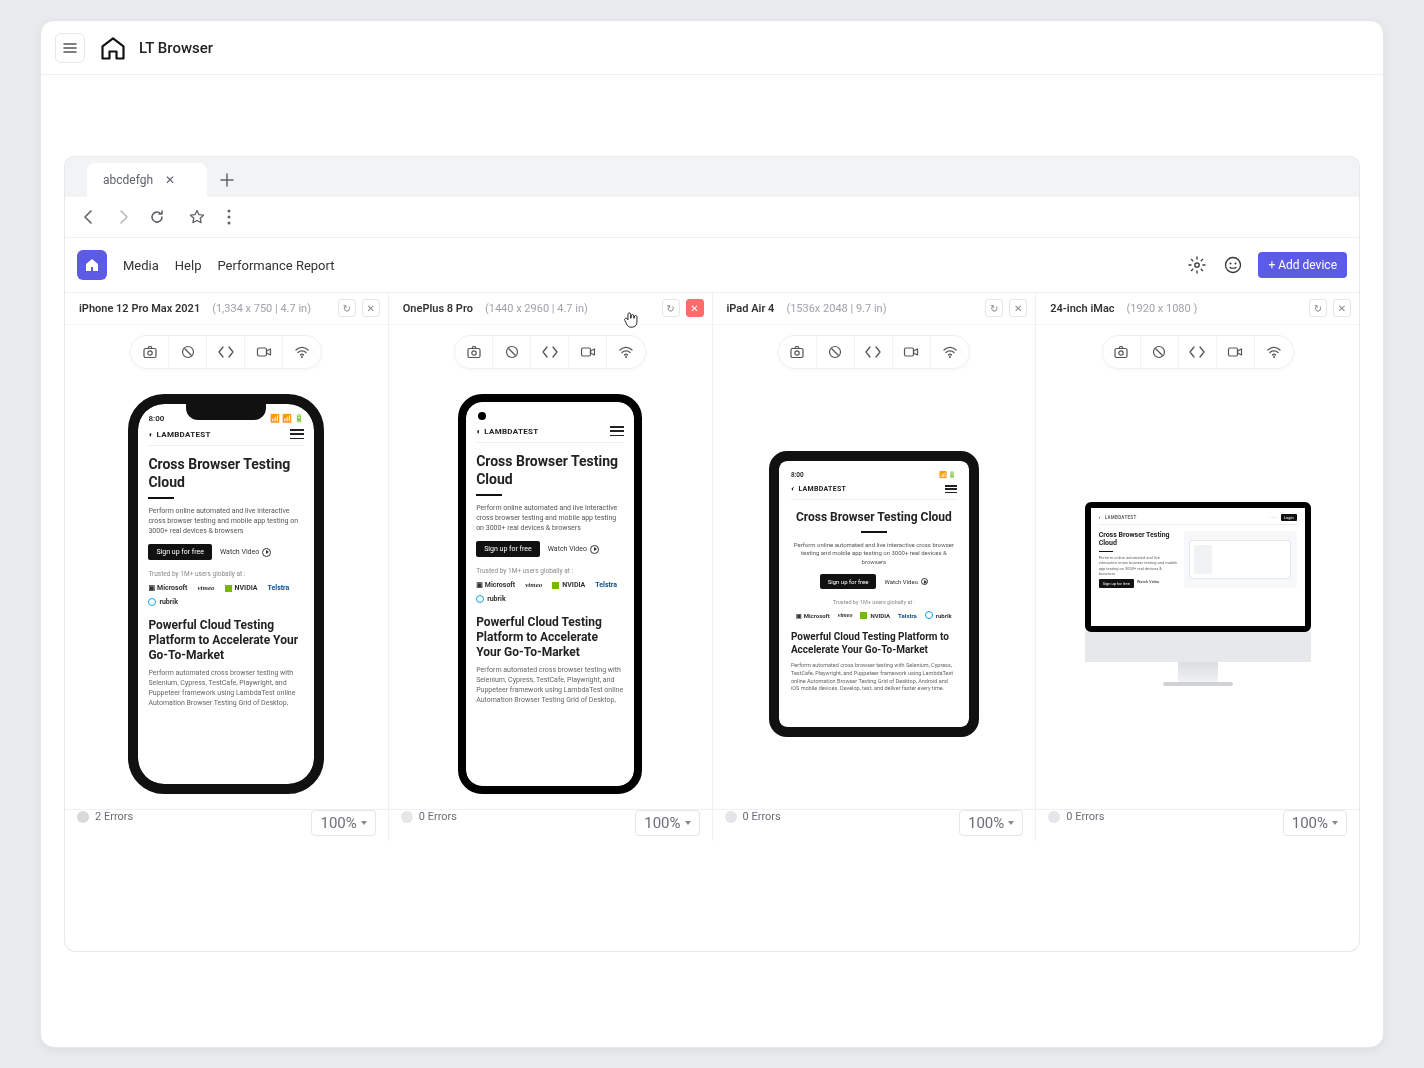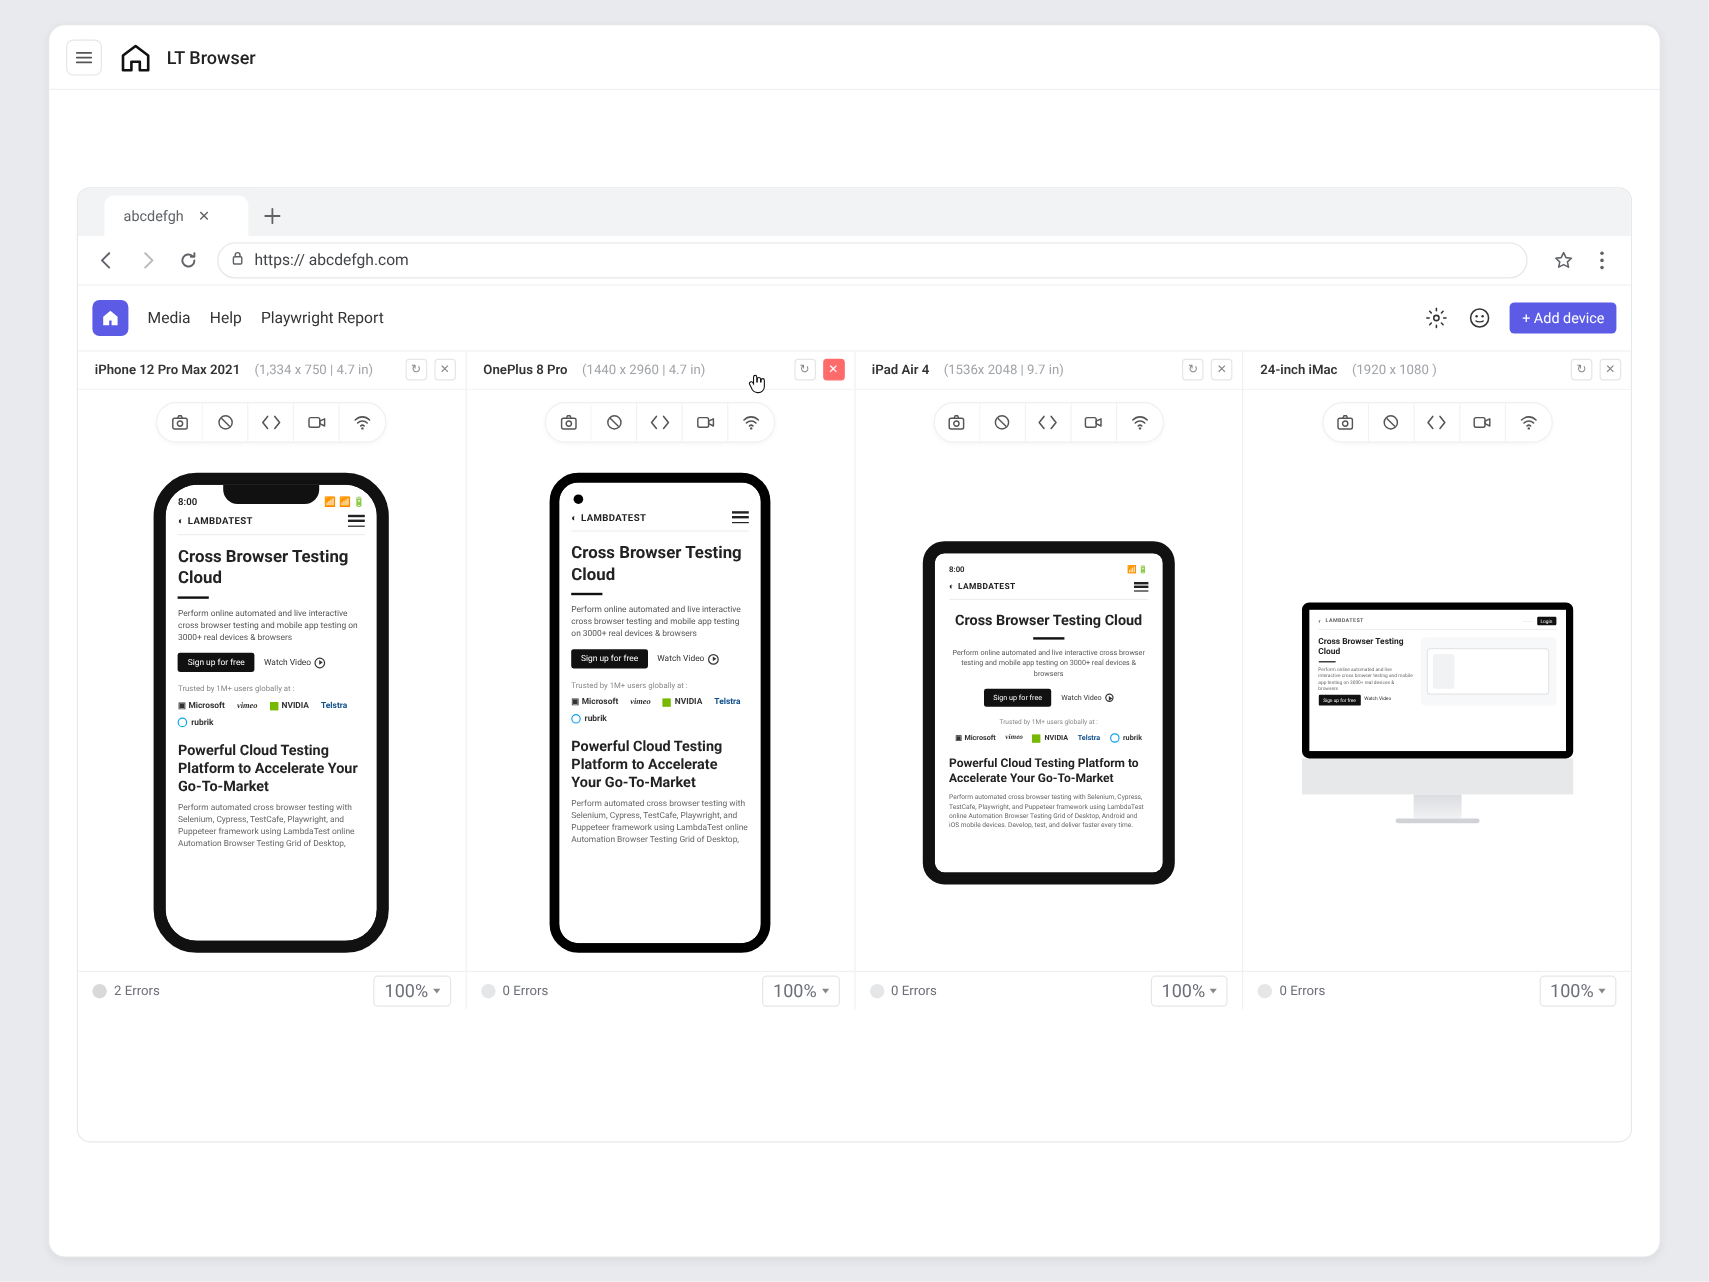--- a/index.html
+++ b/index.html
@@ -220,21 +220,21 @@
   .imac-foot { width:40px;height:20px;background:linear-gradient(#dcdde0,#f0f1f3);border-radius:0 0 2px 2px; }
   .imac-base { width:70px; height:4px; background:#d0d2d5; border-radius:2px; }
   .imac-nav { font-size:4px; color:#666; display:flex; gap:4px; align-items:center; padding-bottom:3px; border-bottom:1px solid #eee; }
   .imac-left { width:40%; }
   .imac-right { flex:1; background:#f7f8fa; border-radius:4px; display:flex;align-items:center;justify-content:center; }
   .mock-dash { width:90%; height:70%; background:#fff; border:1px solid #e5e6e8; border-radius:3px; position:relative; }
   .mock-dash::before{content:'';position:absolute;left:4px;top:4px;bottom:4px;width:18px;background:#f1f2f4;border-radius:2px;}
   .panel-footer {
     height: 32px;
     border-top: 1px solid #eef0f2;
-    display:flex; align-items:center; justify-content:space-between;
+    display:flex; align-items:flex-start; justify-content:space-between;
     padding: 0 12px;
     font-size:11px; color:#6b6e76;
   }
   .err-badge { display:flex; align-items:center; gap:6px; }
   .err-dot { width:12px;height:12px;border-radius:50%;background:#e5e6e8;display:inline-block; }
   .zoom-sel { border:1px solid #e5e6e8; border-radius:4px; padding:3px 8px; display:flex;align-items:center;gap:4px;cursor:pointer; font-size:15px; }
   .chev { display:inline-block; width:0;height:0;border-left:3px solid transparent;border-right:3px solid transparent;border-top:4px solid #888; }
   .cursor-hand { position:absolute; left:582px; top:290px; width:18px; height:18px; pointer-events:none; }
 </style>
 </head>
@@ -279,29 +279,20 @@
       <div class="nav-icn dis">
         <svg width="16" height="16" viewBox="0 0 16 16">
             <path d="M6 2 L12 8 L6 14" fill="none" stroke="#5f6368" stroke-width="1.6" stroke-linecap="round" stroke-linejoin="round"></path>
           </svg>
       </div>
       <div class="nav-icn">
         <svg width="16" height="16" viewBox="0 0 16 16">
             <path d="M13 8a5 5 0 1 1-1.5-3.5M13 2v3h-3" fill="none" stroke="#5f6368" stroke-width="1.6" stroke-linecap="round" stroke-linejoin="round"></path>
           </svg>
       </div>
-      <div class="url-field">
-        <span class="lock">
-          <svg width="12" height="12" viewBox="0 0 12 12">
-              <rect x="2.5" y="5" width="7" height="6" rx="1" fill="none" stroke="#5f6368" stroke-width="1.2"></rect>
-              <path d="M4 5V3.5a2 2 0 0 1 4 0V5" fill="none" stroke="#5f6368" stroke-width="1.2"></path>
-            </svg>
-        </span>
-        <span>https:// abcdefgh.com</span>
-      </div>
       <div class="url-end-icons">
         <div class="nav-icn">
           <svg width="16" height="16" viewBox="0 0 16 16">
               <path d="M8 1.5l2 4.2 4.5.5-3.3 3 .9 4.4L8 11.5l-4.1 2.1.9-4.4L1.5 6.2l4.5-.5z" fill="none" stroke="#5f6368" stroke-width="1.3" stroke-linejoin="round"></path>
             </svg>
         </div>
         <div class="nav-icn">
           <svg width="4" height="16" viewBox="0 0 4 16">
               <circle cx="2" cy="2" r="1.5" fill="#5f6368"></circle>
               <circle cx="2" cy="8" r="1.5" fill="#5f6368"></circle>
@@ -312,21 +303,21 @@
     </div>
 
     <div class="toolbar">
       <div class="home-btn">
         <svg width="16" height="16" viewBox="0 0 16 16">
             <path d="M2 7l6-5 6 5v7H9V10H7v4H2z" fill="#fff"></path>
           </svg>
       </div>
       <span class="menu-link">Media</span>
       <span class="menu-link">Help</span>
-      <span class="menu-link">Playwright Report</span>
+      <span class="menu-link">Performance Report</span>
       <div class="toolbar-spacer"></div>
       <div class="toolbar-right">
         <div class="icon-btn">
           <svg width="18" height="18" viewBox="0 0 18 18">
               <circle cx="9" cy="9" r="2.2" fill="none" stroke="#333" stroke-width="1.3"></circle>
               <path d="M9 1v2M9 15v2M1 9h2M15 9h2M3.4 3.4l1.4 1.4M13.2 13.2l1.4 1.4M3.4 14.6l1.4-1.4M13.2 4.8l1.4-1.4" stroke="#333" stroke-width="1.3" stroke-linecap="round"></path>
             </svg>
         </div>
         <div class="icon-btn">
           <svg width="18" height="18" viewBox="0 0 18 18">

